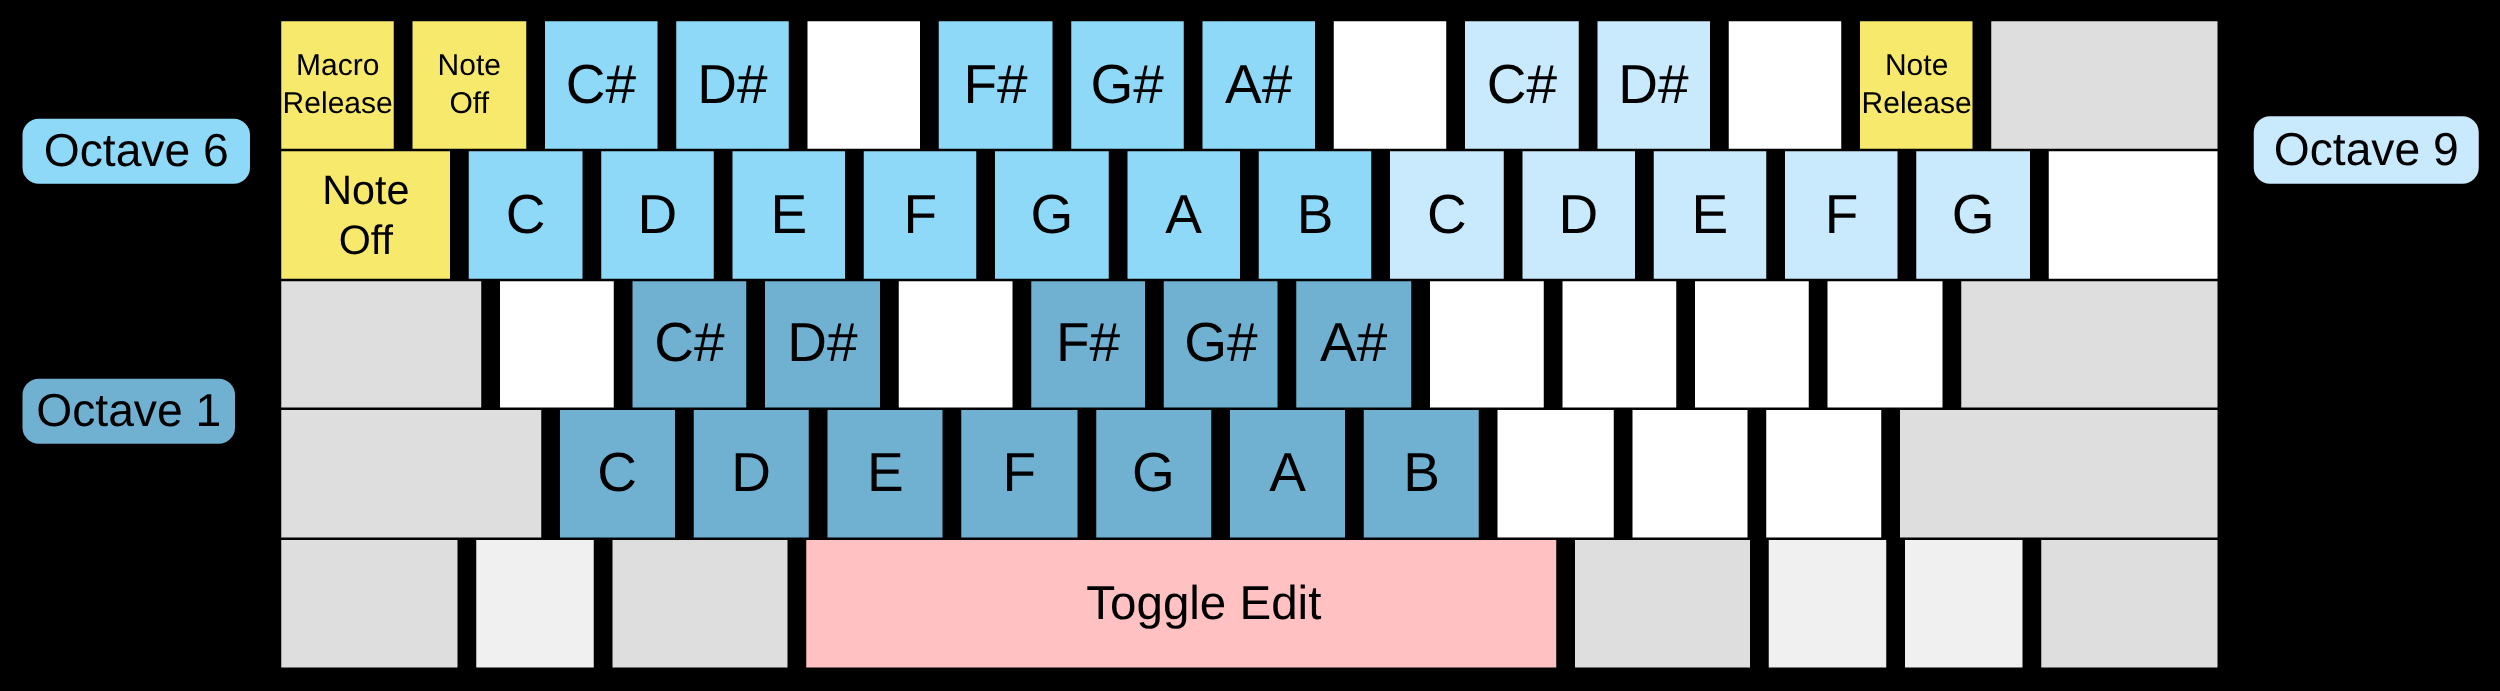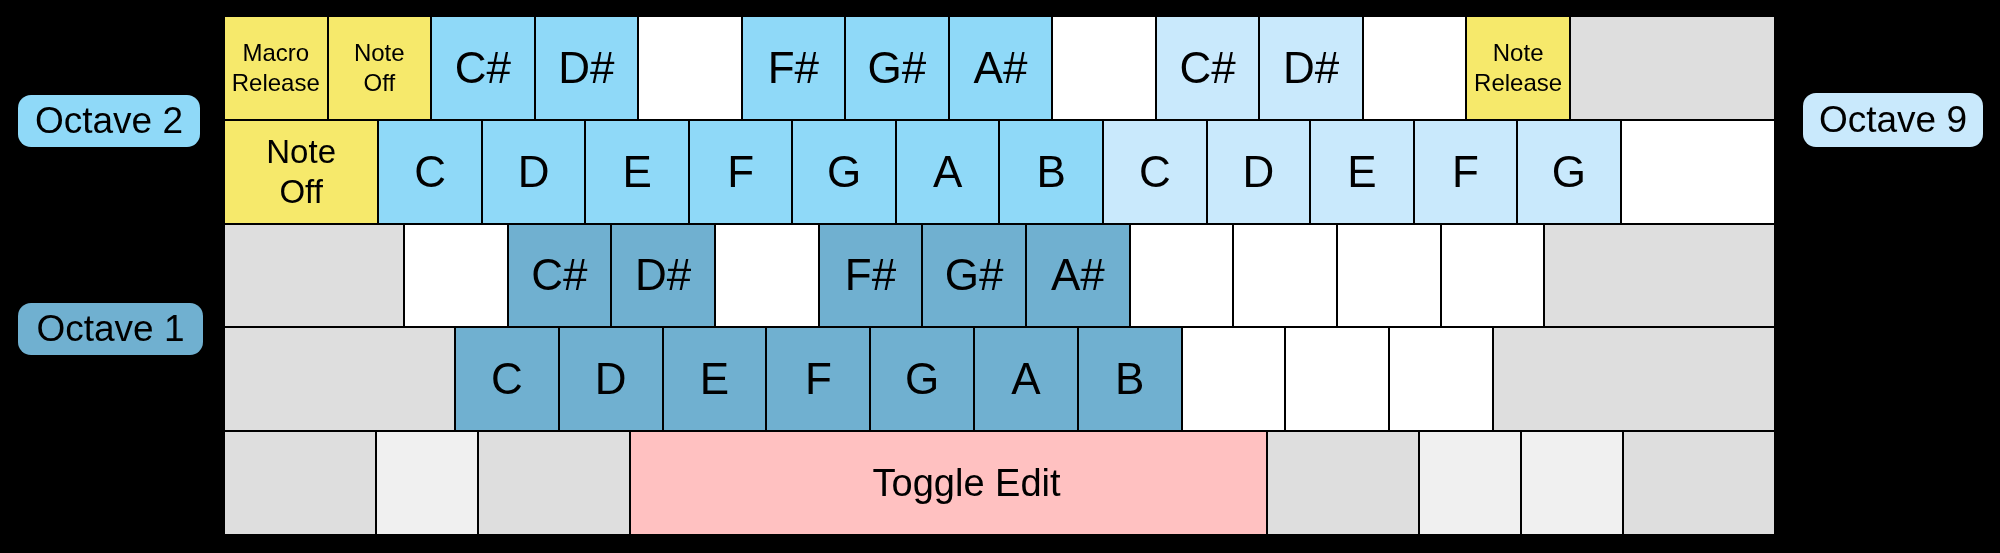--- a/index.html
+++ b/index.html
@@ -25,21 +25,21 @@
     background: var(--key-border, #000);
     box-sizing: border-box;
     padding: 2px;
     display: flex;
     flex-direction: column;
     gap: 2px;
   }
   .kb-row {
     flex: 1 1 0;
     display: flex;
-    gap: 2px;
+    gap: 15px;
     min-height: 0;
     justify-content: space-between;
   }
   .key {
     display: flex;
     align-items: center;
     justify-content: center;
     text-align: center;
     white-space: pre-line;
     color: var(--text, #000);
@@ -63,28 +63,28 @@
   .pill {
     position: absolute;
     display: flex;
     align-items: center;
     justify-content: center;
     border-radius: 13px;
     font-size: 37px;
     color: var(--text, #000);
   }
   .pill-oct2 { left: 18px;   top: 95px;  width: 182px; height: 52px; background: var(--octave2-blue, #8FD9F8); }
-  .pill-oct1 { left: 18px;   top: 303px; width: 185px; height: 52px; background: var(--octave1-blue, #70B0D0); }
+  .pill-oct1 { left: 18px;   top: 303px; width: 170px; height: 52px; background: var(--octave1-blue, #70B0D0); }
   .pill-oct3 { left: 1803px; top: 93px;  width: 180px; height: 54px; background: var(--octave3-blue, #C9E9FC); }
 </style>
 </head>
 <body>
 
 <div class="stage">
-  <div class="pill pill-oct2">Octave 2</div>
+  <div class="pill pill-oct2">Octave 6</div>
   <div class="pill pill-oct1">Octave 1</div>
   <div class="pill pill-oct3">Octave 9</div>
 
   <div class="keyboard">
       <div class="kb-row">
         <div class="key macro size-sm" style="flex: 1 1 0%;">Macro
 Release</div>
         <div class="key macro size-sm" style="flex: 1 1 0%;">Note
 Off</div>
         <div class="key oct2 size-note" style="flex: 1 1 0%;">C#</div>

